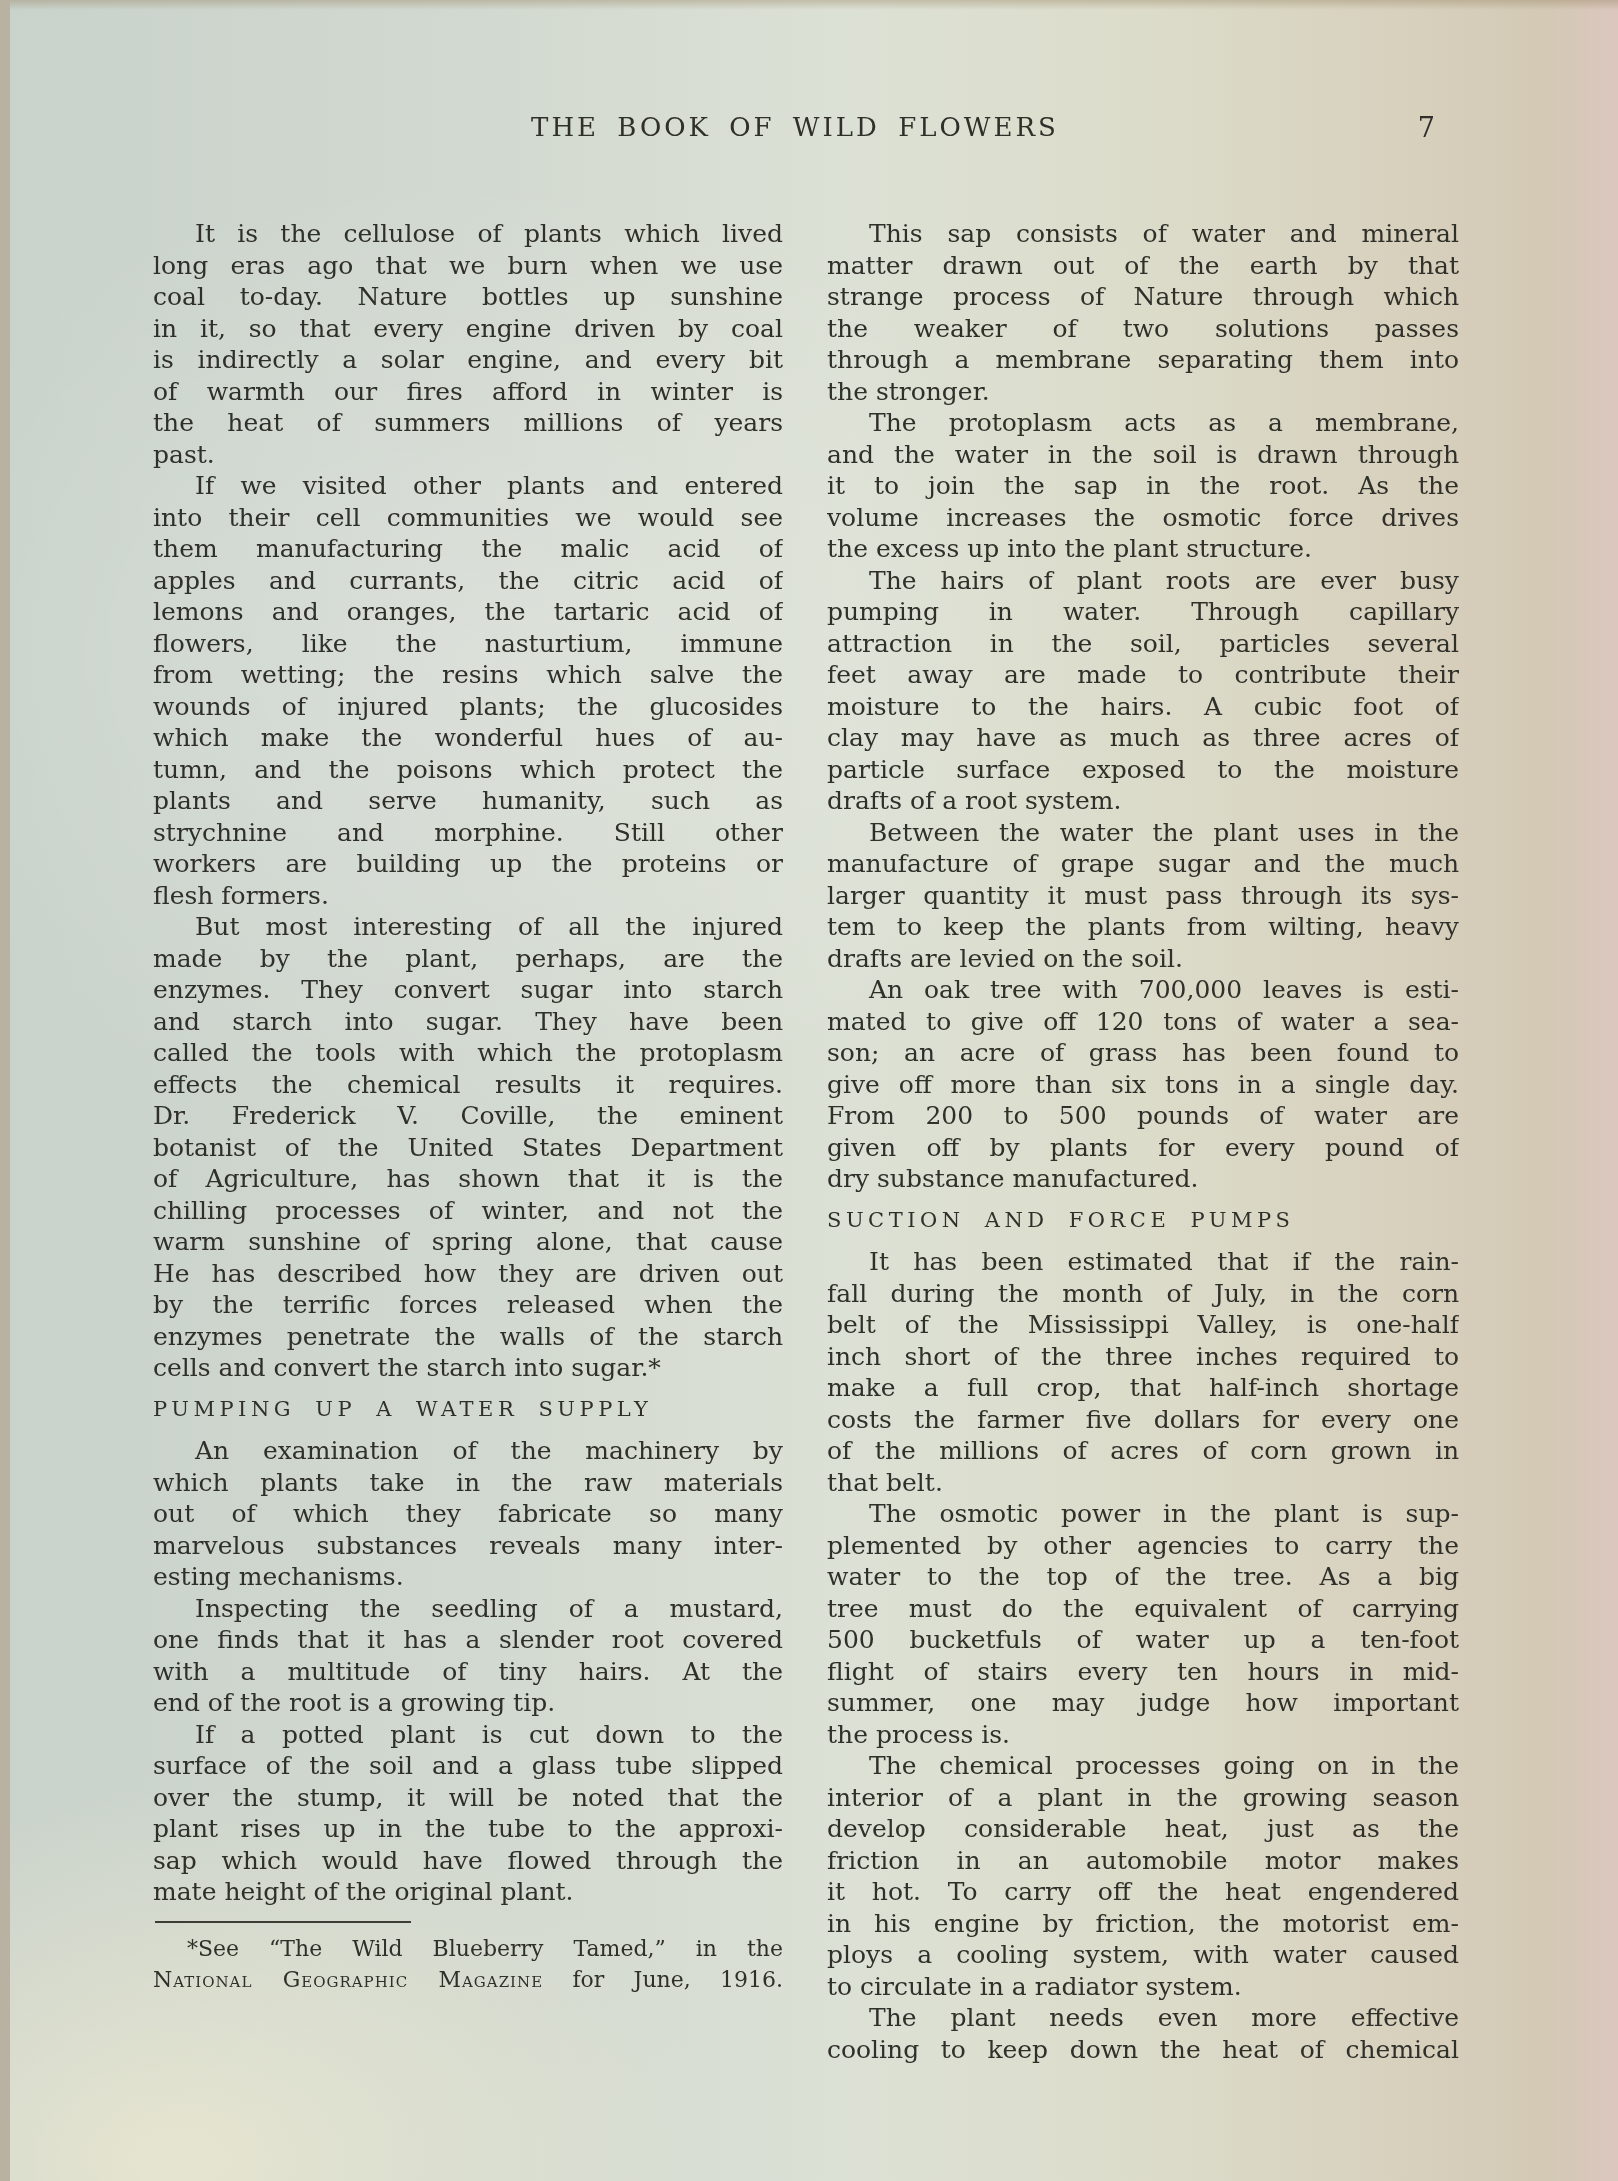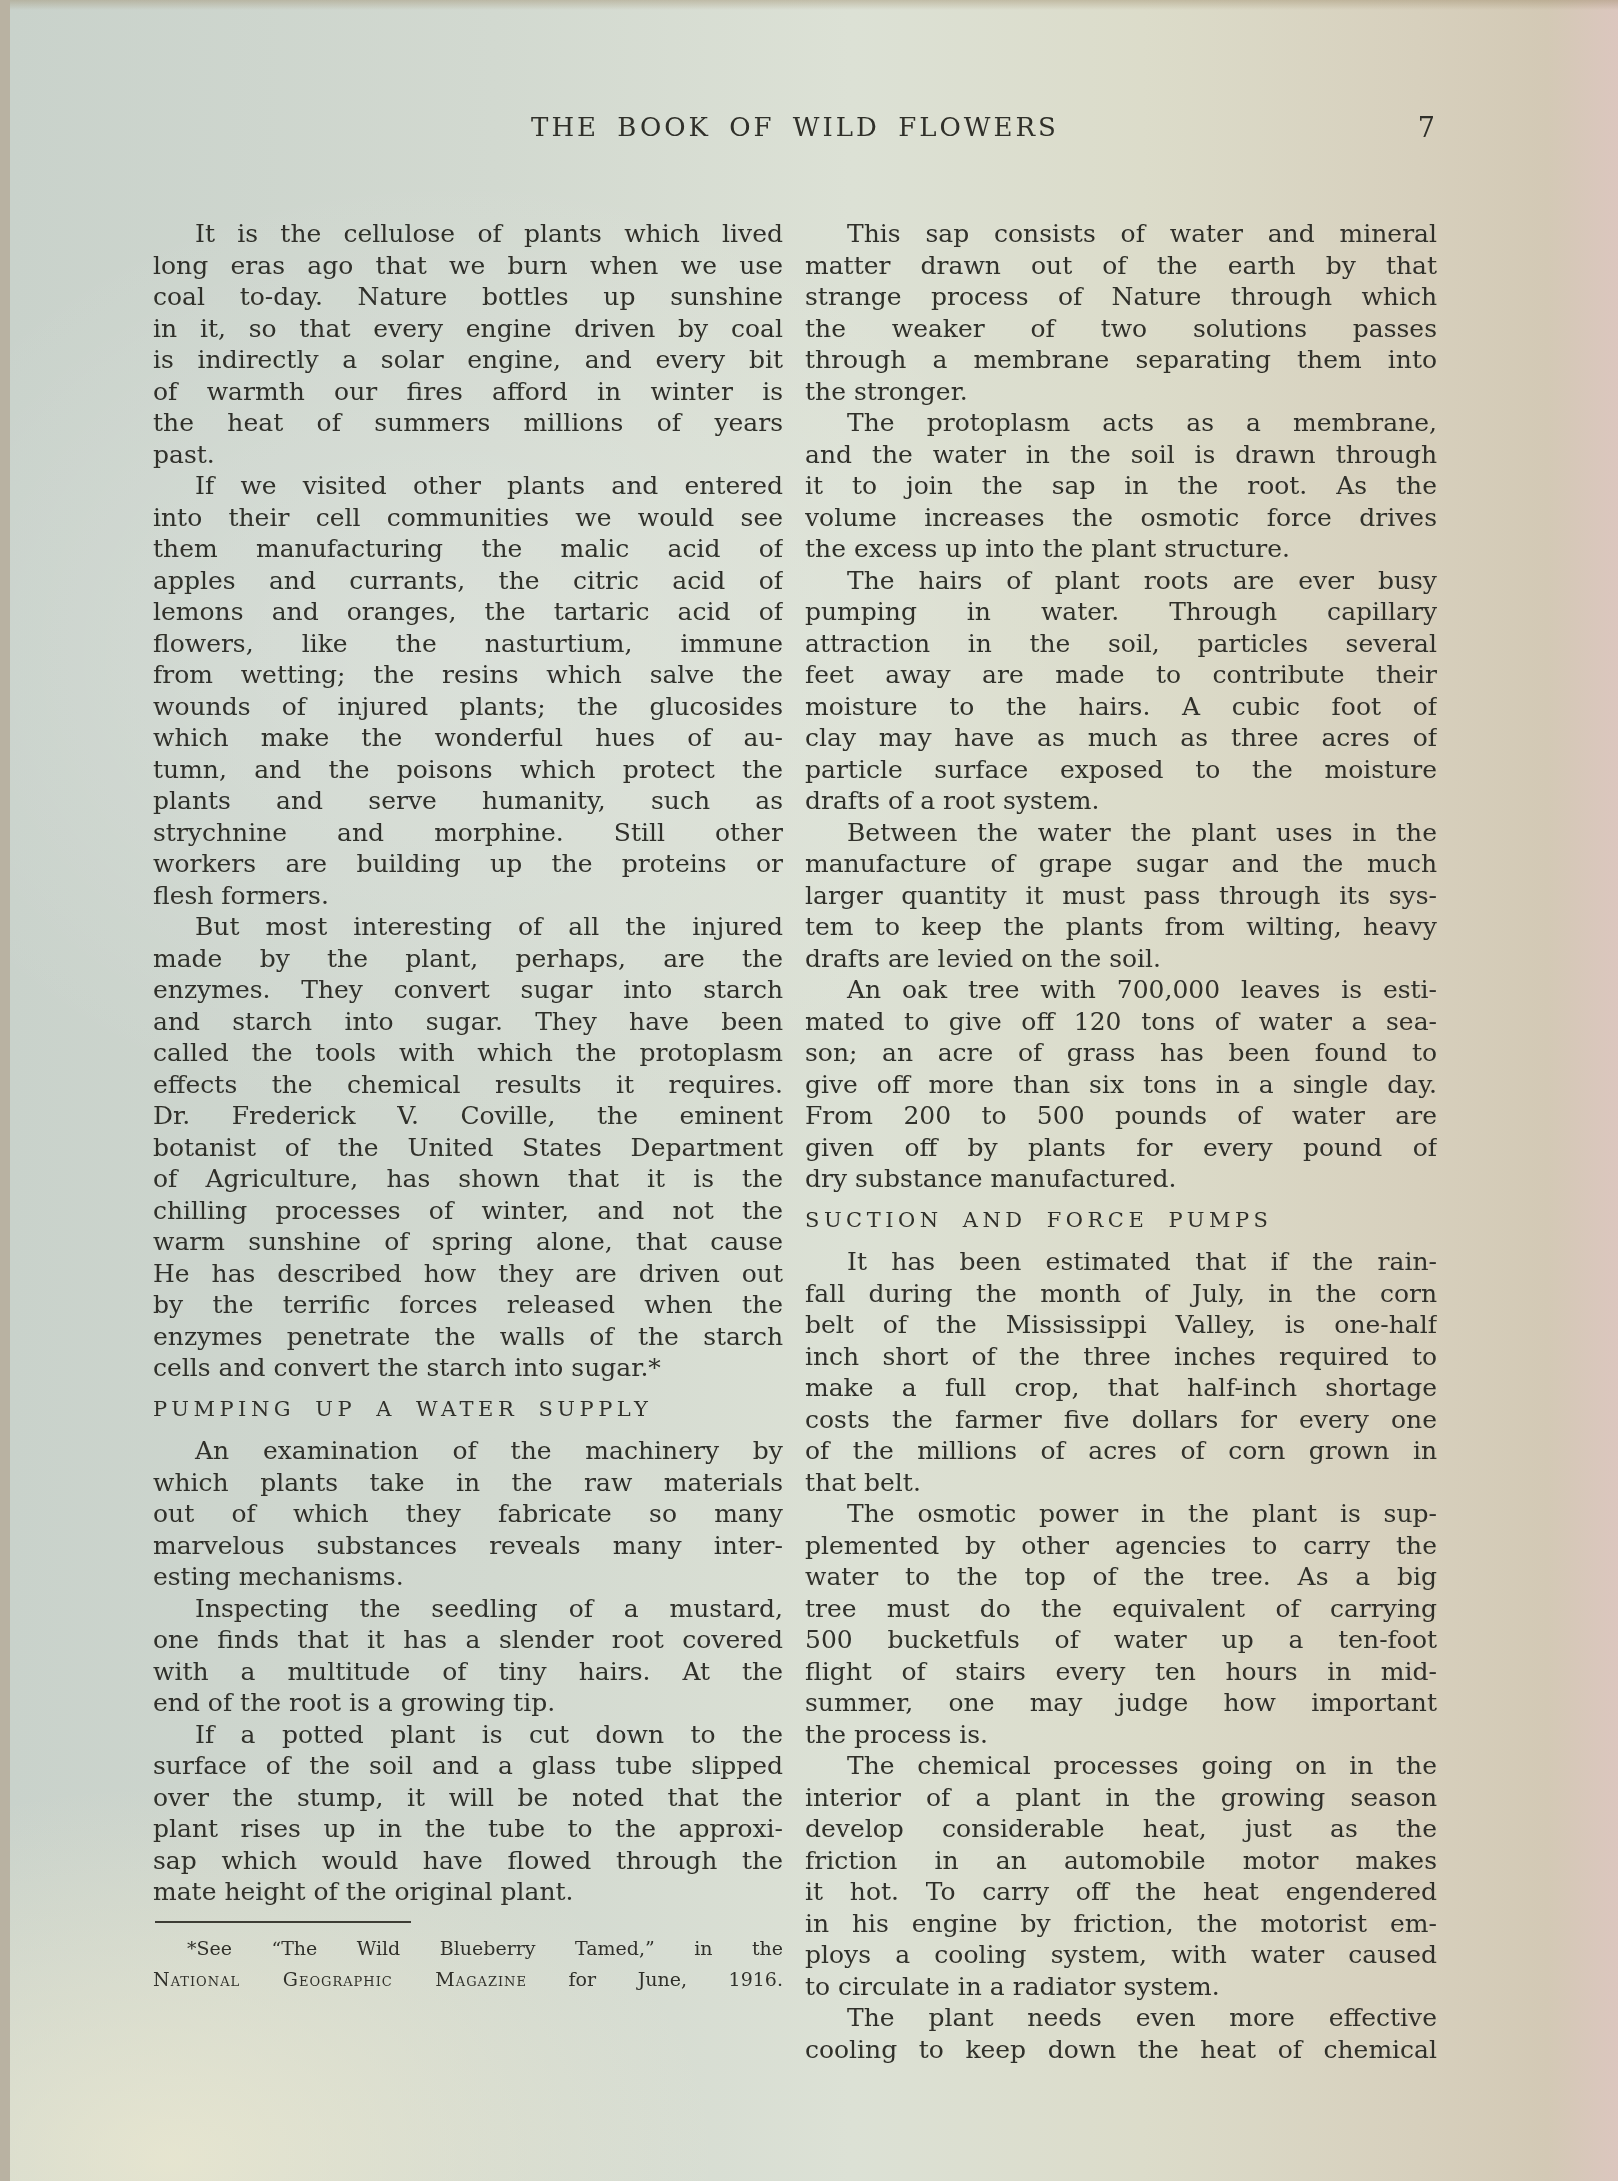--- a/index.html
+++ b/index.html
@@ -13,33 +13,33 @@
       radial-gradient(ellipse 900px 700px at 28% 30%, rgba(255,255,255,.20), rgba(255,255,255,0) 70%),
       radial-gradient(ellipse 760px 520px at 10% 99%, rgba(238,234,209,.75), rgba(238,234,209,0) 72%),
       linear-gradient(90deg,#c9d2cb 0%,#d2d9d0 30%,#dce1d5 52%,#dcdcca 70%,#d7d0bd 87%,#d3c9b5 95%,#ddc6c0 100%);
     margin-left: 10px;
   }
   .header{position:absolute;top:112px;left:143px;width:1284px;text-align:center;}
   .header .title{font-size:26px;letter-spacing:3px;word-spacing:7px;}
   .header .pageno{position:absolute;right:2px;top:0;font-size:27px;}
   .col{position:absolute;top:218px;font-size:25px;}
   .col.left{left:143px;width:630px;}
-  .col.right{left:795px;width:632px;}
+  .col.right{left:817px;width:632px;}
   .line{
     line-height:31.5px;height:31.5px;overflow:hidden;
     text-align:justify;text-align-last:justify;
   }
   .line.end{text-align-last:left;}
   .line.indent{text-indent:42px;}
   .heading{
     text-align:left;font-size:21px;letter-spacing:4.5px;word-spacing:9px;
     line-height:31.5px;margin:10px 0 10px 0;white-space:nowrap;
   }
   .rule{border:0;border-top:2px solid #3c3c34;width:256px;margin:13px 0 10px 2px;}
-  .footnote{font-size:19px;}
+  .footnote{font-size:22px;}
   .footnote .line{line-height:31px;height:31px;}
   .footnote .line.indent{text-indent:34px;}
   .sc{font-variant:small-caps;letter-spacing:1px;}
 </style>
 </head>
 <body>
 
 <div class="stage">
   <div class="header">
     <span class="title">THE BOOK OF WILD FLOWERS</span>

